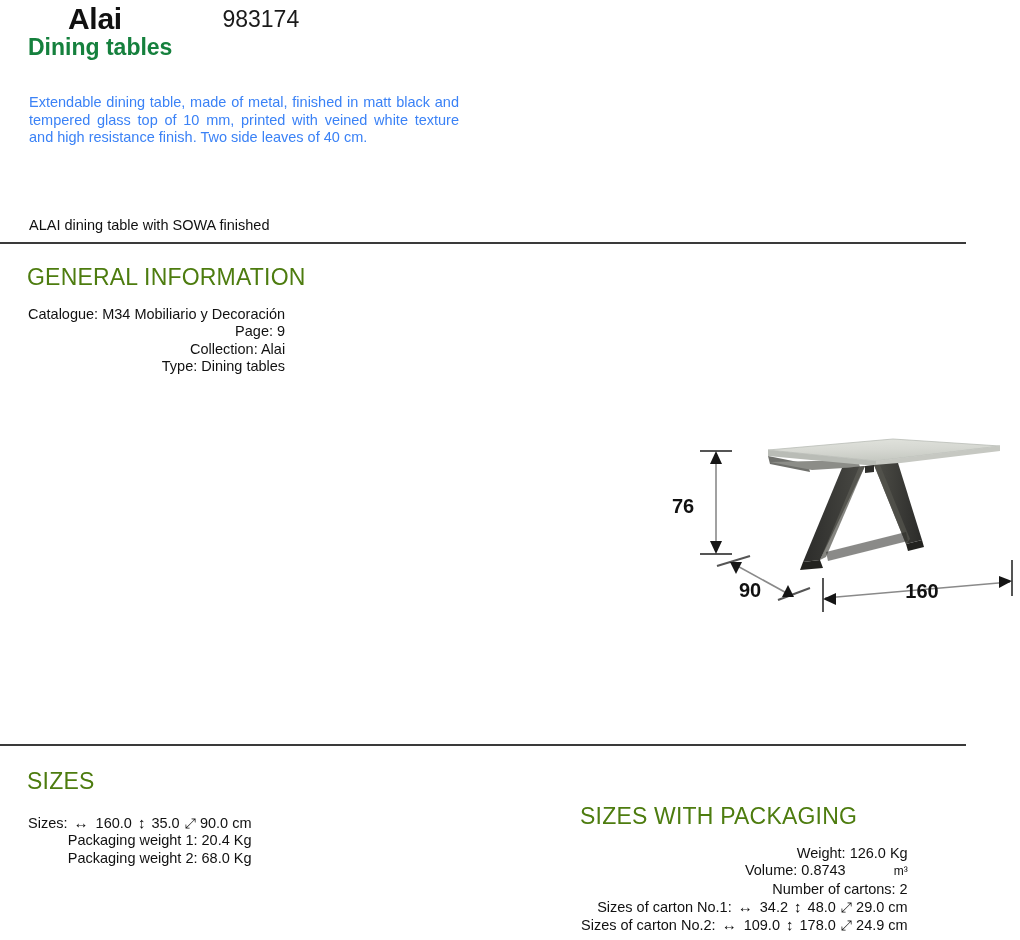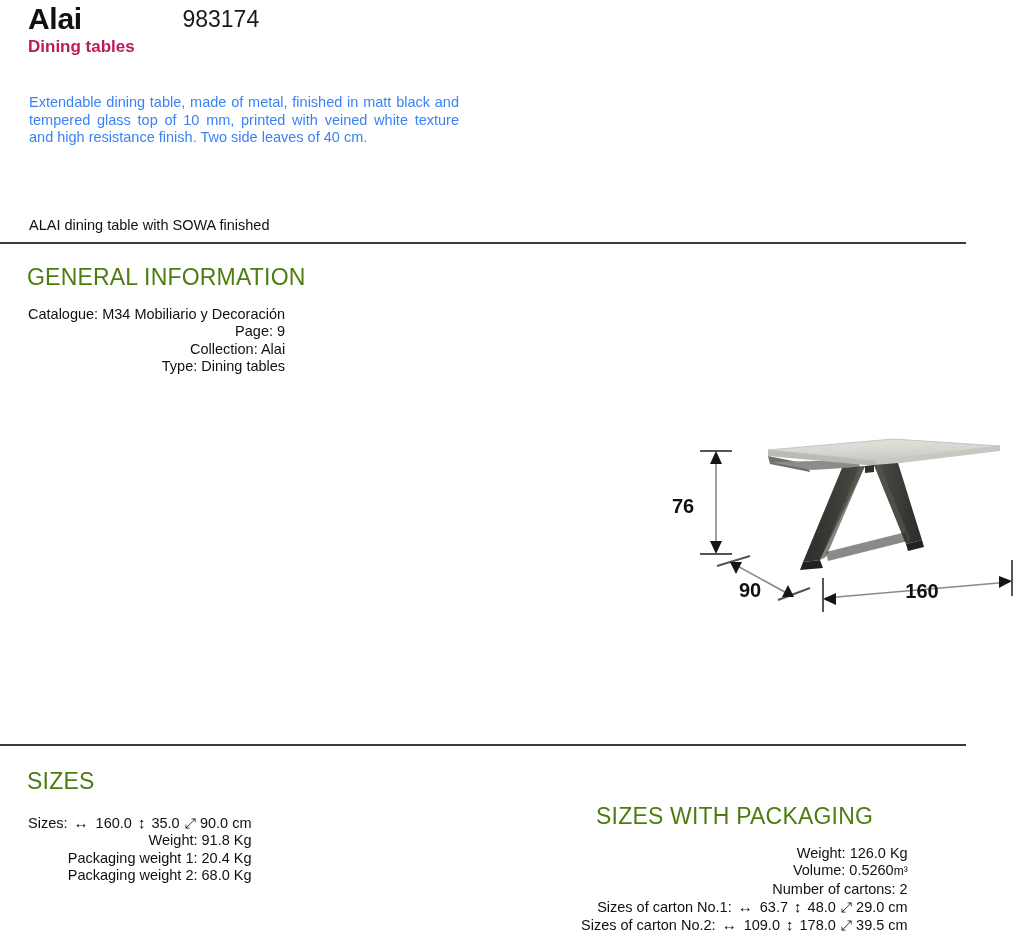--- a/index.html
+++ b/index.html
@@ -20,33 +20,34 @@
   #header { position: absolute; left: 28px; top: 0px; width: 960px; }
   #product-title {
     font-size: 30px;
     font-weight: bold;
     letter-spacing: -0.3px;
     line-height: 38px;
     display: inline-block;
     width: 150px;
     vertical-align: top;
     color: #111111;
+    margin-left: 40px;
   }
   #product-code {
     font-size: 23px;
     font-weight: normal;
     line-height: 38px;
     display: inline-block;
     vertical-align: top;
     color: #1a1a1a;
   }
   #product-subtitle {
-    font-size: 17px;
+    font-size: 23px;
     font-weight: bold;
-    color: #be185d;
+    color: #15803d;
     line-height: 22px;
     margin-top: -2px;
   }
 
   
   #description {
     position: absolute;
     left: 29px;
     top: 94px;
     width: 430px;
@@ -81,21 +82,21 @@
   .section-heading {
     position: absolute;
     font-size: 23px;
     font-weight: normal;
     letter-spacing: 0.2px;
     color: #4d7c0f;
     line-height: 26px;
   }
   #general-info-heading { left: 27px; top: 264px; }
   #sizes-heading { left: 27px; top: 768px; }
-  #packaging-heading { left: 596px; top: 803px; }
+  #packaging-heading { left: 580px; top: 803px; }
 
   
   .spec-list {
     position: absolute;
     font-size: 14.5px;
     line-height: 17.3px;
     color: #111111;
     white-space: nowrap;
     text-align: right;
   }
@@ -108,21 +109,21 @@
   .dim-icon {
     display: inline-block;
     font-size: 15px;
     line-height: 17.3px;
     vertical-align: baseline;
     color: #111111;
   }
   .icon-w { margin: 0 3px 0 2px; }
   .icon-h { margin: 0 2px 0 2px; }
   .icon-d { margin: 0 0 0 1px; font-size: 14px; }
-  .unit-sup { font-size: 12px; }
+  .unit-sup { font-size: 12px; margin-left: 48px; }
 
   
   #technical-drawing {
     position: absolute;
     left: 660px;
     top: 420px;
     width: 360px;
     height: 200px;
   }
   #technical-drawing svg { display: block; }
@@ -237,47 +238,46 @@
   <span class="spec-line">
     <span>Sizes:</span>
     <span class="dim-icon icon-w">↔</span>
     <span>160.0</span>
     <span class="dim-icon icon-h">↕</span>
     <span>35.0</span>
     <span class="dim-icon icon-d">⤢</span>
     <span>90.0</span>
     <span>cm</span>
   </span>
-  <span class="spec-line">Weight: 91.8 Kg</span>
   <span class="spec-line">Packaging weight 1: 20.4 Kg</span>
   <span class="spec-line">Packaging weight 2: 68.0 Kg</span>
 </div>
 
 <div class="section-heading" id="packaging-heading">SIZES WITH PACKAGING</div>
 <div class="spec-list" id="packaging-list">
   <span class="spec-line">Weight: 126.0 Kg</span>
   <span class="spec-line">
-    <span>Volume: 0.5260</span><span class="unit-sup">m³</span>
+    <span>Volume: 0.8743</span><span class="unit-sup">m³</span>
   </span>
   <span class="spec-line">Number of cartons: 2</span>
 
   <span class="spec-line">
     <span>Sizes of carton No.1:</span>
     <span class="dim-icon icon-w">↔</span>
-    <span>63.7</span>
+    <span>34.2</span>
     <span class="dim-icon icon-h">↕</span>
     <span>48.0</span>
     <span class="dim-icon icon-d">⤢</span>
     <span>29.0</span>
     <span>cm</span>
   </span>
 
   <span class="spec-line">
     <span>Sizes of carton No.2:</span>
     <span class="dim-icon icon-w">↔</span>
     <span>109.0</span>
     <span class="dim-icon icon-h">↕</span>
     <span>178.0</span>
     <span class="dim-icon icon-d">⤢</span>
-    <span>39.5</span>
+    <span>24.9</span>
     <span>cm</span>
   </span>
 </div>
 
 </body></html>

